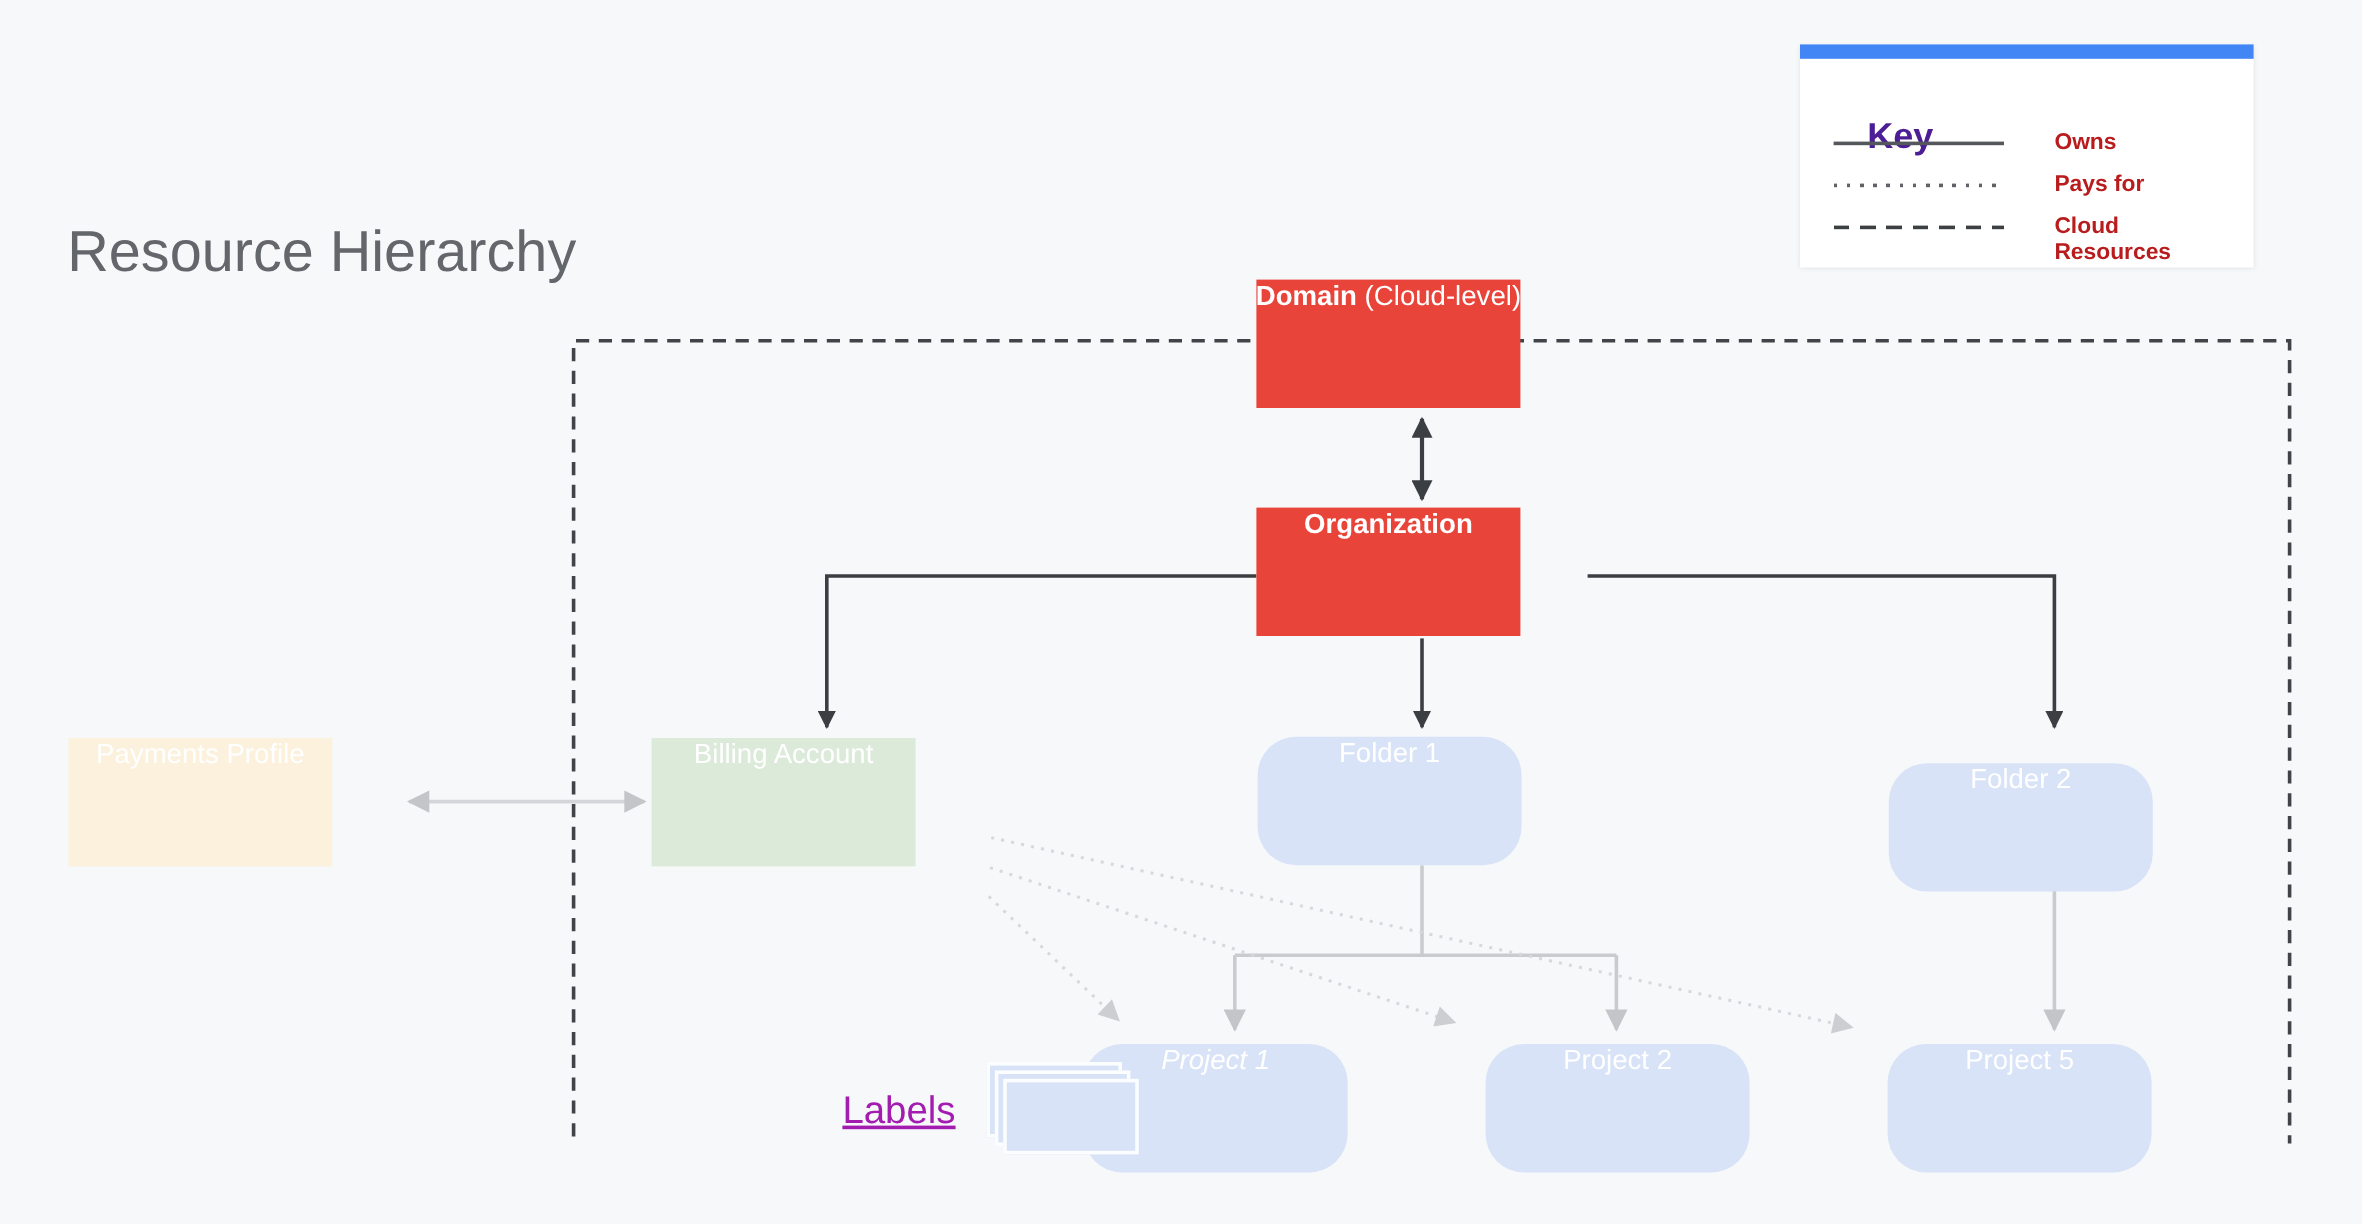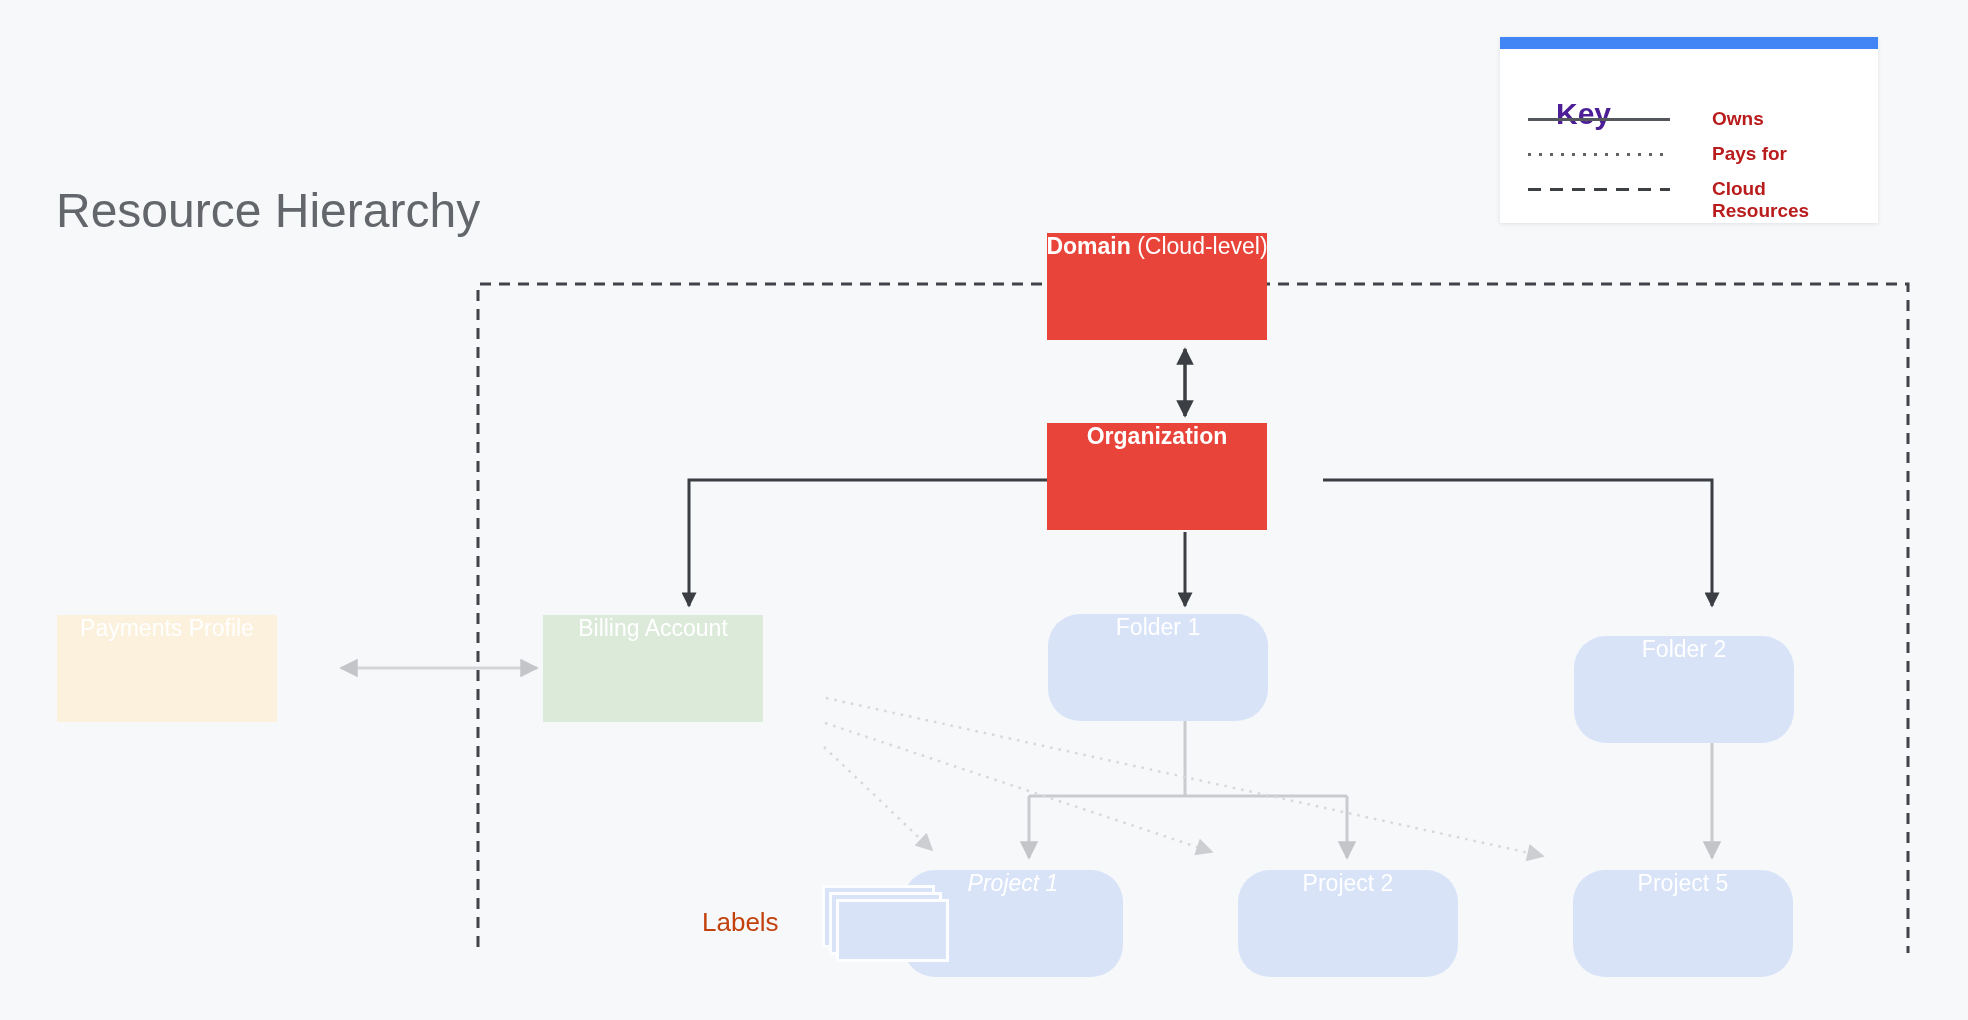--- a/index.html
+++ b/index.html
@@ -47,21 +47,21 @@
     font-size:23px;color:#ffffff;text-align:center;white-space:nowrap;
   }
   .node.red{background:#e8443a;}
   .node.tan{background:#fbf1dc;}
   .node.green{background:#dceada;}
   .node.blue{background:#d8e3f8;border-radius:32px;}
   .bold{font-weight:bold;}
   
   .labels-caption{
     position:absolute;left:702px;top:907px;z-index:3;
-    font-size:26px;color:#c2410c;
+    font-size:32px;color:#a21caf;text-decoration:underline;
   }
   .card-stack{position:absolute;left:822px;top:885px;width:133px;height:83px;z-index:3;}
   .card{
     position:absolute;width:107px;height:57px;
     background:#d8e3f8;border:3px solid #fcfdfe;
   }
   .card.c1{left:0;top:0;}
   .card.c2{left:7px;top:7px;}
   .card.c3{left:14px;top:14px;}
 </style>

